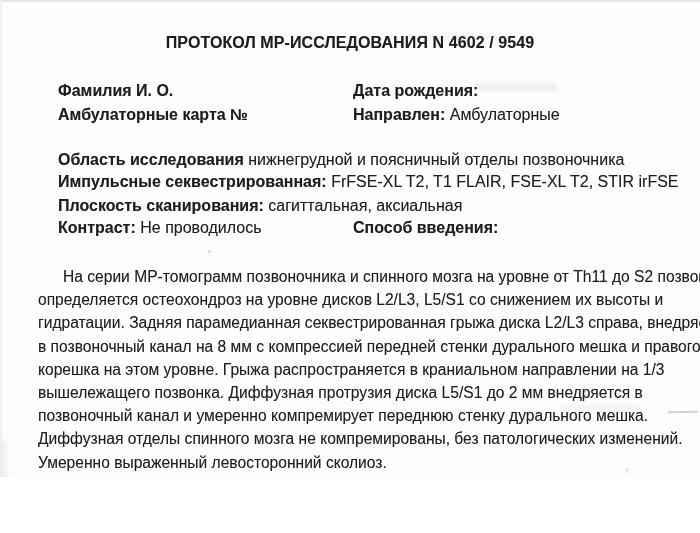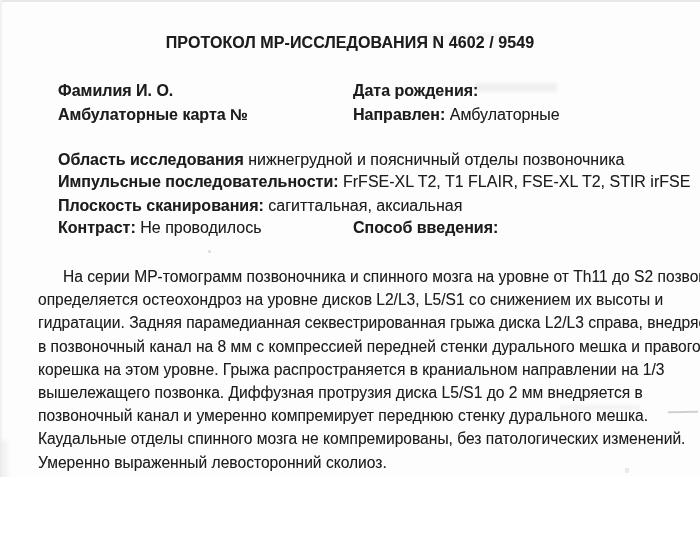--- a/index.html
+++ b/index.html
@@ -102,41 +102,41 @@
   <div class="abs b fs16" style="left:38px; top:106px;">Амбулаторные карта №</div>
   <div class="abs fs16" style="left:333px; top:106px;">
     <span class="b">Направлен:</span><span class="r val">Амбулаторные</span>
   </div>
 
   <div class="abs fs16" style="left:38px; top:151px;">
     <span class="b">Область исследования</span><span class="r val">нижнегрудной и поясничный отделы позвоночника</span>
   </div>
 
   <div class="abs fs16" style="left:38px; top:173px;">
-    <span class="b">Импульсные последовательности:</span><span class="r val">FrFSE-XL T2, T1 FLAIR, FSE-XL T2, STIR irFSE</span>
+    <span class="b">Импульсные секвестрированная:</span><span class="r val">FrFSE-XL T2, T1 FLAIR, FSE-XL T2, STIR irFSE</span>
   </div>
 
   <div class="abs fs16" style="left:38px; top:197px;">
     <span class="b">Плоскость сканирования:</span><span class="r val">сагиттальная, аксиальная</span>
   </div>
 
   <div class="abs fs16" style="left:38px; top:219px;">
     <span class="b">Контраст:</span><span class="r val">Не проводилось</span>
   </div>
   <div class="abs b fs16" style="left:333px; top:219px;">Способ введения:</div>
 
   <div class="report">
     <div class="rline first">На серии МР-томограмм позвоночника и спинного мозга на уровне от Th11 до S2 позвонка</div>
     <div class="rline">определяется остеохондроз на уровне дисков L2/L3, L5/S1 со снижением их высоты и</div>
     <div class="rline">гидратации. Задняя парамедианная секвестрированная грыжа диска L2/L3 справа, внедряется</div>
     <div class="rline">в позвоночный канал на 8 мм с компрессией передней стенки дурального мешка и правого</div>
     <div class="rline">корешка на этом уровне. Грыжа распространяется в краниальном направлении на 1/3</div>
     <div class="rline">вышележащего позвонка. Диффузная протрузия диска L5/S1 до 2 мм внедряется в</div>
     <div class="rline">позвоночный канал и умеренно компремирует переднюю стенку дурального мешка.</div>
-    <div class="rline">Каудальные отделы спинного мозга не компремированы, без патологических изменений.</div>
+    <div class="rline">Диффузная отделы спинного мозга не компремированы, без патологических изменений.</div>
     <div class="rline">Умеренно выраженный левосторонний сколиоз.</div>
   </div>
 
   <div class="footer-date">Дата:</div>
 
   <div class="artifact ghost1"></div>
   <div class="artifact ghost2"></div>
   <div class="artifact ghost3"></div>
   <div class="artifact dash1"></div>
   <div class="artifact spot1"></div>

